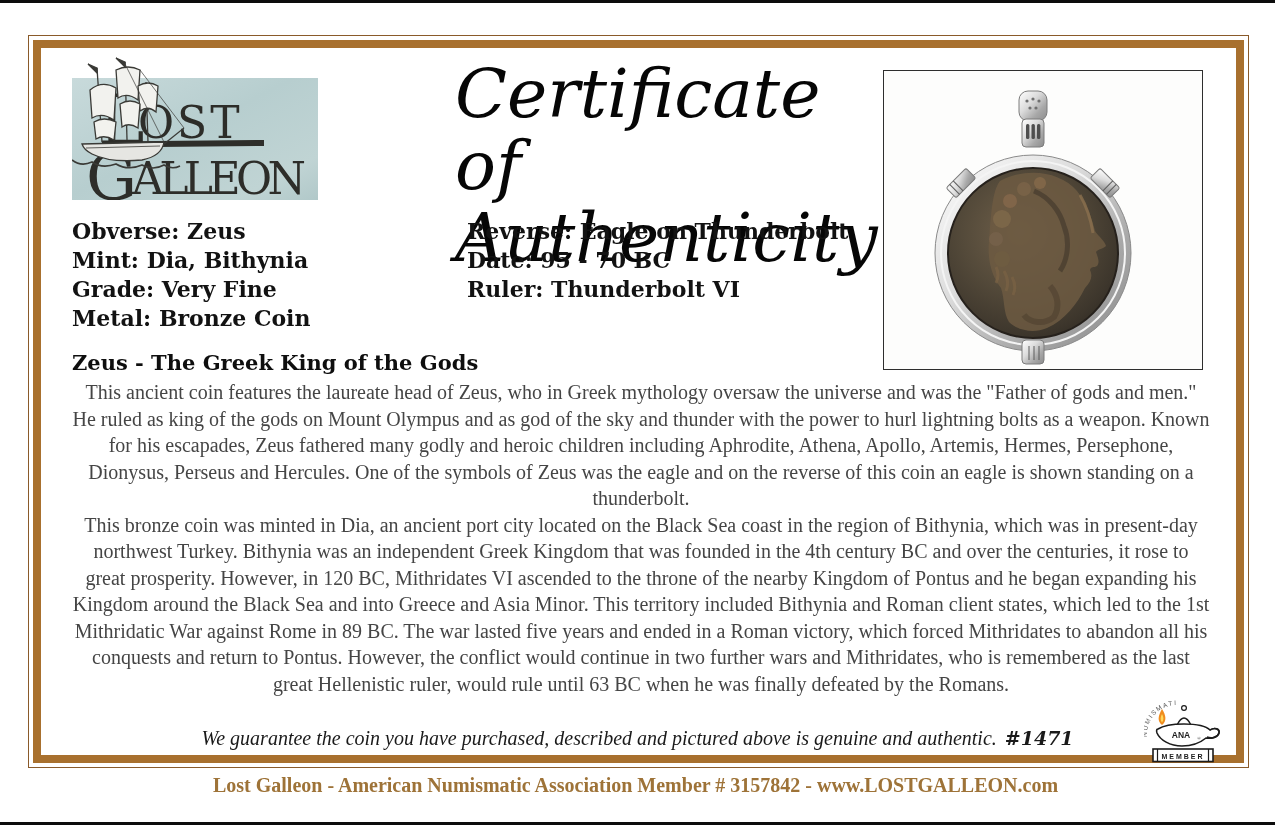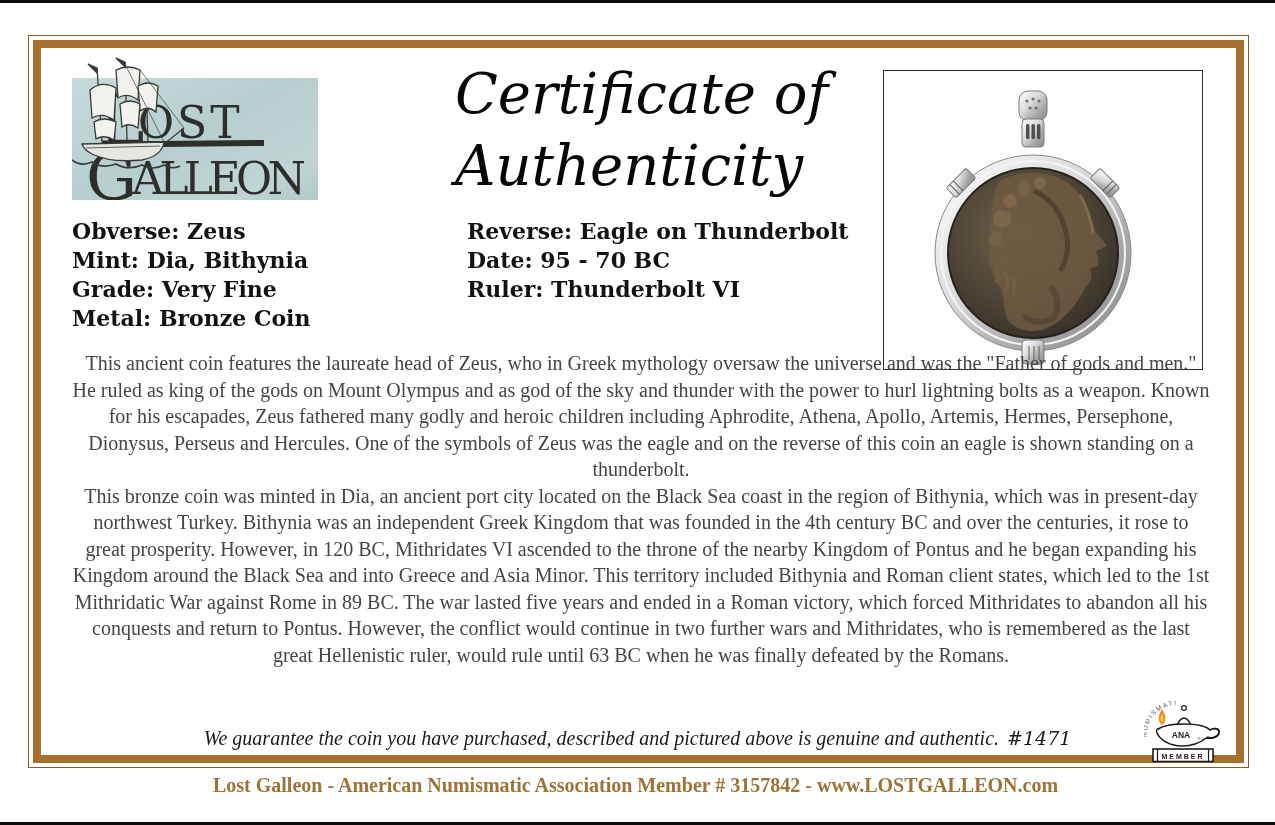--- a/index.html
+++ b/index.html
@@ -16,21 +16,21 @@
     outline:1px solid #8a5a2a;
     outline-offset:4px;
     background:#ffffff;
   }
   
   .logo-box{position:absolute;left:72px;top:54px;width:246px;height:146px;text-align:right;}
   
   .cert-title{
     position:absolute;left:455px;top:58px;width:430px;
     font-family:"DejaVu Serif", serif;font-style:italic;
-    font-size:56px;line-height:72px;color:#060606;letter-spacing:0px;
+    font-size:68px;line-height:72px;color:#060606;letter-spacing:0px;
   }
   
   .coin-photo{
     position:absolute;left:883px;top:70px;width:320px;height:300px;
     background:#fdfdfc;border:1px solid #2e2e2e;box-sizing:border-box;
   }
   
   .details{position:absolute;top:217px;font-size:22px;font-weight:bold;
     line-height:29px;color:#121212;font-family:"DejaVu Serif", serif;}
   .details-left{left:72px;width:380px;}
@@ -40,21 +40,21 @@
   .body-heading{font-size:21px;font-weight:bold;color:#0e0e0e;
     font-family:"DejaVu Serif", serif;margin:0 0 4px 0;}
   .body-block p{margin:0;font-size:20px;line-height:26.5px;
     font-family:"Liberation Serif", serif;text-align:center;}
   
   .guarantee{
     position:absolute;left:140px;right:140px;top:727px;text-align:center;
     font-style:italic;font-size:20px;color:#1a1a1a;
     font-family:"Liberation Serif", serif;
   }
-  .guarantee .cert-number{font-weight:normal;font-style:italic;
+  .guarantee .cert-number{font-weight:bold;font-style:italic;
     font-family:"DejaVu Serif", serif;font-size:19px;margin-left:8px;}
   
   .ana-badge{position:absolute;left:1144px;top:699px;width:80px;height:66px;}
   
   .footer-line{
     position:absolute;left:0;right:4px;top:774px;text-align:center;
     font-size:20px;font-weight:bold;color:#9e7338;
     font-family:"Liberation Serif", serif;
   }
 </style>
@@ -190,20 +190,21 @@
   <div>Grade: Very Fine</div>
   <div>Metal: Bronze Coin</div>
 </div>
 <div class="details details-right">
   <div>Reverse: Eagle on Thunderbolt</div>
   <div>Date: 95 - 70 BC</div>
   <div>Ruler: Thunderbolt VI</div>
 </div>
 
 <div class="body-block">
+  <div class="body-heading">Zeus - The Greek King of the Gods</div>
   <p>This ancient coin features the laureate head of Zeus, who in Greek mythology oversaw the universe and was the "Father of gods and men." He ruled as king of the gods on Mount Olympus and as god of the sky and thunder with the power to hurl lightning bolts as a weapon. Known for his escapades, Zeus fathered many godly and heroic children including Aphrodite, Athena, Apollo, Artemis, Hermes, Persephone, Dionysus, Perseus and Hercules. One of the symbols of Zeus was the eagle and on the reverse of this coin an eagle is shown standing on a thunderbolt.</p>
   <p>This bronze coin was minted in Dia, an ancient port city located on the Black Sea coast in the region of Bithynia, which was in present-day northwest Turkey. Bithynia was an independent Greek Kingdom that was founded in the 4th century BC and over the centuries, it rose to great prosperity. However, in 120 BC, Mithridates VI ascended to the throne of the nearby Kingdom of Pontus and he began expanding his Kingdom around the Black Sea and into Greece and Asia Minor. This territory included Bithynia and Roman client states, which led to the 1st Mithridatic War against Rome in 89 BC. The war lasted five years and ended in a Roman victory, which forced Mithridates to abandon all his conquests and return to Pontus. However, the conflict would continue in two further wars and Mithridates, who is remembered as the last great Hellenistic ruler, would rule until 63 BC when he was finally defeated by the Romans.</p>
 </div>
 
 <div class="guarantee">
   <span>We guarantee the coin you have purchased, described and pictured above is genuine and authentic.</span><span class="cert-number">#1471</span>
 </div>
 
 <div class="ana-badge">
   <svg width="80" height="66" viewBox="0 0 80 66">

